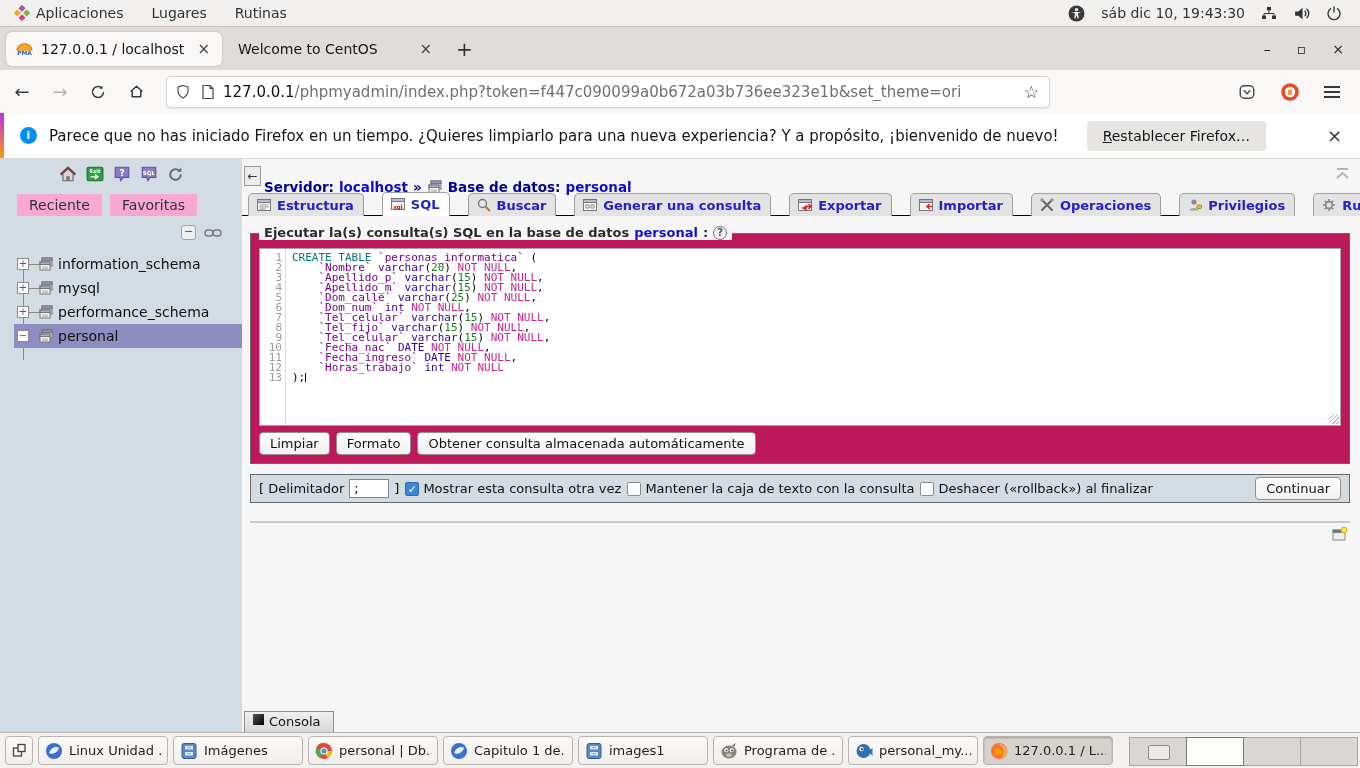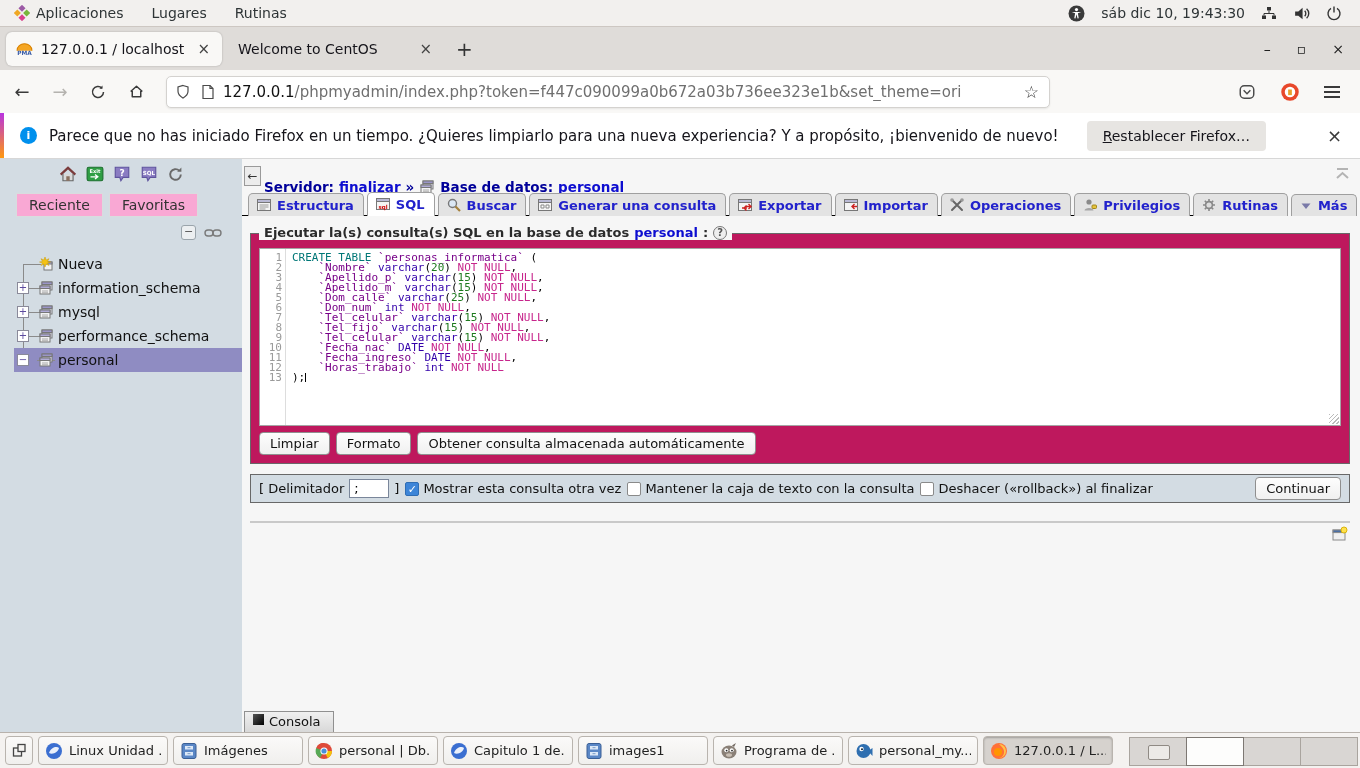--- a/index.html
+++ b/index.html
@@ -62,21 +62,21 @@
   .trow.sel{background:#8f8cc2;margin-left:14px}
   .trow.sel .exp{left:3px}
   .trow.sel .dbi{left:24px}
   .trow.sel .lbl{margin-left:44px}
   
   #main{position:absolute;left:242px;top:0;width:1118px;height:573px;background:#f6f6f6}
   #backbox{position:absolute;left:2px;top:7px;width:17px;height:20px;border:1px solid #9a9a9a;background:#ececec;color:#333;font-size:12px;text-align:center;line-height:18px}
   #crumb{position:absolute;left:22px;top:20px;font-size:13.5px;font-weight:bold;color:#000099;display:flex;align-items:center;gap:5px;white-space:nowrap}
   #crumb a{color:#0d0dd0;text-decoration:none}
   #totop{position:absolute;right:10px;top:8px}
-  #pmatabs{position:absolute;left:0;top:31px;width:1010px;height:26px;border-bottom:1px solid #000;display:flex;align-items:flex-end;padding-left:6px;gap:3px}
+  #pmatabs{position:absolute;left:0;top:31px;width:1010px;height:26px;border-bottom:1px solid #000;display:flex;align-items:flex-end;padding-left:6px;gap:18px}
   .pmatab{display:flex;align-items:center;gap:5px;background:#e3e3e3;border:1px solid #9f9f9f;border-bottom:none;border-radius:5px 5px 0 0;padding:3px 9px 3px 7px;font-size:13px;font-weight:bold;color:#2222cc;white-space:nowrap;position:relative;top:1px}
   .pmatab.active{background:#fff;padding-bottom:4px}
   #content{position:absolute;left:0;top:58px;width:1118px;height:515px}
   #queryfs{position:relative;margin:16px 10px 0 8px;border:1px solid #686868;background:#be185d;padding:14px 8px 8px 8px}
   #legend{position:absolute;left:8px;top:-9px;background:#f6f6f6;padding:0 5px;font-weight:bold;font-size:13px;color:#2b2b2b;display:flex;gap:5px;align-items:center}
   #legend a{color:#0d0dd0;text-decoration:none}
   #qhelp{width:14px;height:14px;border-radius:50%;border:1px solid #777;color:#555;font-size:10px;line-height:12px;text-align:center;font-weight:bold;background:#eee}
   #editor{position:relative;background:#fff;border:1px solid #a5a5a5;height:178px;display:flex;font-family:"DejaVu Sans Mono",monospace;font-size:11px;line-height:10px;overflow:hidden}
   #gutter{width:26px;padding:4px 3px 0 0;text-align:right;color:#9a9a9a;border-right:1px solid #ddd}
   #code{padding:4px 0 0 6px;white-space:pre}
@@ -292,32 +292,20 @@
           <svg width="18" height="12" viewBox="0 0 18 12">
             <rect x="1" y="3" width="8" height="6" rx="3" stroke="#7a7a7a" stroke-width="1.4" fill="none"></rect>
             <rect x="9" y="3" width="8" height="6" rx="3" stroke="#7a7a7a" stroke-width="1.4" fill="none"></rect>
           </svg>
         </span>
     </div>
     <div id="navtree">
         <div id="trunk"></div>
         <div class="trow">
     <span class="hline"></span>
-
-    <span class="dbi">
-            <svg width="16" height="16" viewBox="0 0 16 16">
-              <rect x="6" y="6" width="8" height="8" fill="#f2f2f2" stroke="#777"></rect>
-              <rect x="6" y="6" width="8" height="2" fill="#b0abd6" stroke="#777"></rect>
-              <path d="M7 1l1.2 3L11 2.7 9.5 5.4 12.5 6 9.5 7 11 9.5 8.2 8 7 11 5.8 8 3 9.5 4.5 7 1.5 6l3-0.6L3 2.7l2.8 1.3z" fill="#f5c211" stroke="#c79a0a" stroke-width=".5"></path>
-            </svg>
-          </span>
-    <span class="lbl">Nueva</span>
-        </div>
-        <div class="trow">
-    <span class="hline"></span>
     <span class="exp">+</span>
     <span class="dbi">
             <svg width="16" height="16" viewBox="0 0 16 16">
               <rect x="4" y="2" width="10" height="8" fill="#e8e8f4" stroke="#777"></rect>
               <rect x="4" y="2" width="10" height="2.5" fill="#9a95c8" stroke="#777"></rect>
               <rect x="2" y="6" width="10" height="8" fill="#f2f2f2" stroke="#777"></rect>
               <rect x="2" y="6" width="10" height="2.5" fill="#b0abd6" stroke="#777"></rect>
               <path d="M4 11h6M4 12.8h6" stroke="#999" stroke-width=".8"></path>
             </svg>
           </span>
@@ -365,21 +353,21 @@
           </span>
     <span class="lbl">personal</span>
         </div>
       </div>
   </div>
 
   <div id="main">
     <div id="backbox">←</div>
     <div id="crumb">
       <span>Servidor:</span>
-      <a href="#">finalizar</a>
+      <a href="#">localhost</a>
       <span>»</span>
       <span>
           <svg width="16" height="16" viewBox="0 0 16 16">
             <rect x="4" y="2" width="10" height="8" fill="#e8e8f4" stroke="#777"></rect>
             <rect x="4" y="2" width="10" height="2.5" fill="#9a95c8" stroke="#777"></rect>
             <rect x="2" y="6" width="10" height="8" fill="#f2f2f2" stroke="#777"></rect>
             <rect x="2" y="6" width="10" height="2.5" fill="#b0abd6" stroke="#777"></rect>
             <path d="M4 11h6M4 12.8h6" stroke="#999" stroke-width=".8"></path>
           </svg>
         </span>

